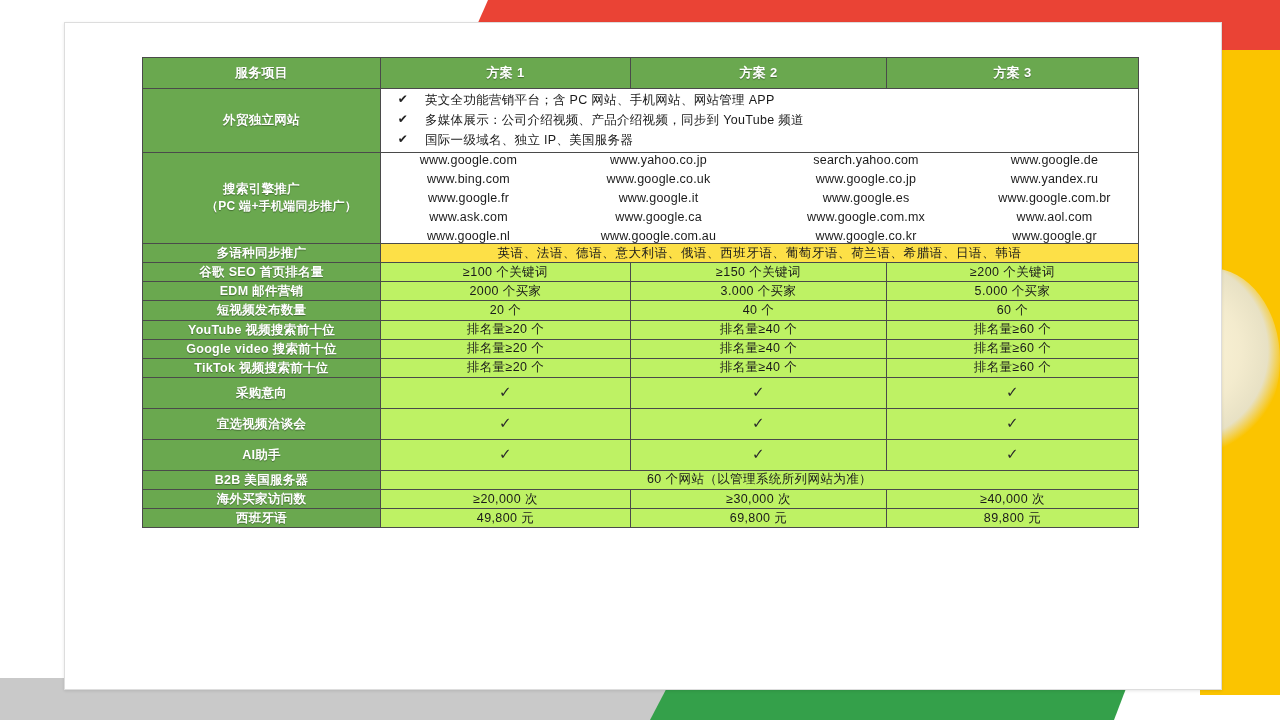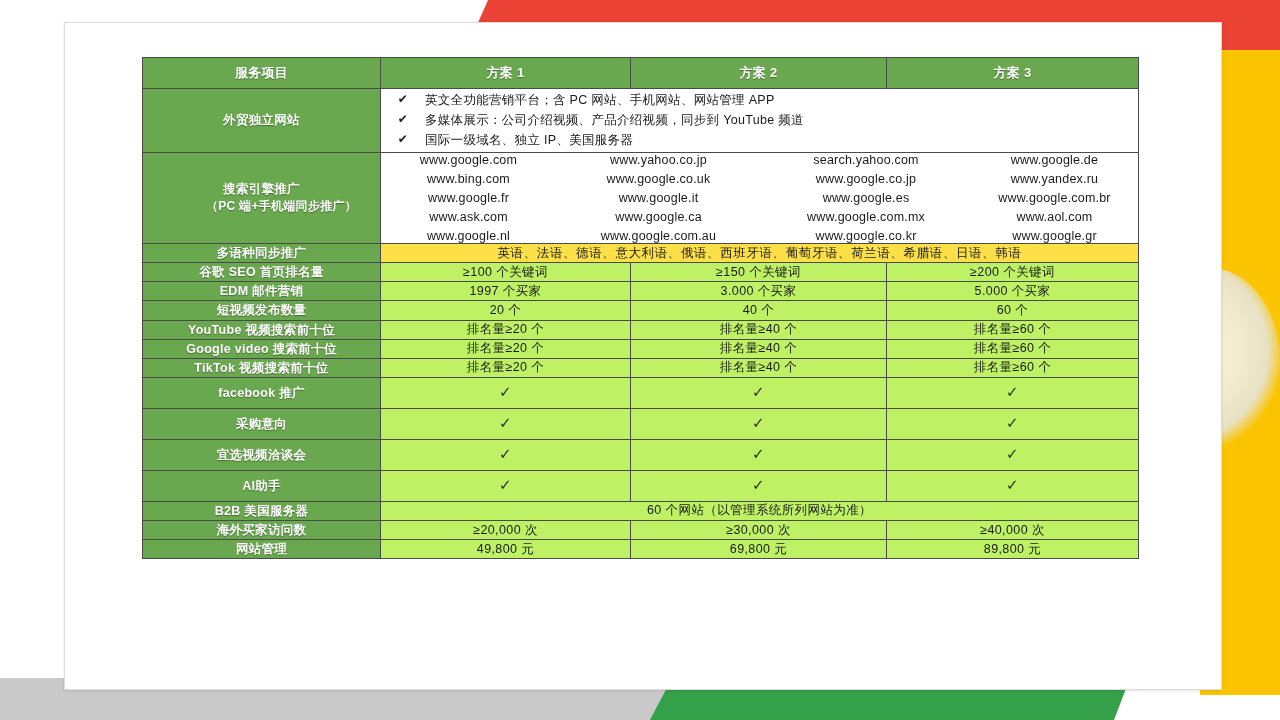--- a/index.html
+++ b/index.html
@@ -268,21 +268,21 @@
       </tr>
 
       <tr>
         <td class="lcell">谷歌 SEO 首页排名量</td>
         <td class="vcell">≥100 个关键词</td>
         <td class="vcell">≥150 个关键词</td>
         <td class="vcell">≥200 个关键词</td>
       </tr>
       <tr>
         <td class="lcell">EDM 邮件营销</td>
-        <td class="vcell">1997 个买家</td>
+        <td class="vcell">2000 个买家</td>
         <td class="vcell">3.000 个买家</td>
         <td class="vcell">5.000 个买家</td>
       </tr>
       <tr>
         <td class="lcell">短视频发布数量</td>
         <td class="vcell">20 个</td>
         <td class="vcell">40 个</td>
         <td class="vcell">60 个</td>
       </tr>
       <tr>
@@ -298,26 +298,20 @@
         <td class="vcell">排名量≥60 个</td>
       </tr>
       <tr>
         <td class="lcell">TikTok 视频搜索前十位</td>
         <td class="vcell">排名量≥20 个</td>
         <td class="vcell">排名量≥40 个</td>
         <td class="vcell">排名量≥60 个</td>
       </tr>
 
       <tr>
-        <td class="lcell">facebook 推广</td>
-        <td class="vcell check-cell"><span class="check">✓</span></td>
-        <td class="vcell check-cell"><span class="check">✓</span></td>
-        <td class="vcell check-cell"><span class="check">✓</span></td>
-      </tr>
-      <tr>
         <td class="lcell">采购意向</td>
         <td class="vcell check-cell"><span class="check">✓</span></td>
         <td class="vcell check-cell"><span class="check">✓</span></td>
         <td class="vcell check-cell"><span class="check">✓</span></td>
       </tr>
       <tr>
         <td class="lcell">宜选视频洽谈会</td>
         <td class="vcell check-cell"><span class="check">✓</span></td>
         <td class="vcell check-cell"><span class="check">✓</span></td>
         <td class="vcell check-cell"><span class="check">✓</span></td>
@@ -335,21 +329,21 @@
       </tr>
 
       <tr>
         <td class="lcell">海外买家访问数</td>
         <td class="vcell">≥20,000 次</td>
         <td class="vcell">≥30,000 次</td>
         <td class="vcell">≥40,000 次</td>
       </tr>
 
       <tr>
-        <td class="lcell">网站管理</td>
+        <td class="lcell">西班牙语</td>
         <td class="vcell">49,800 元</td>
         <td class="vcell">69,800 元</td>
         <td class="vcell">89,800 元</td>
       </tr>
 
     </tbody>
       </table>
   </div>
 </div>
 

